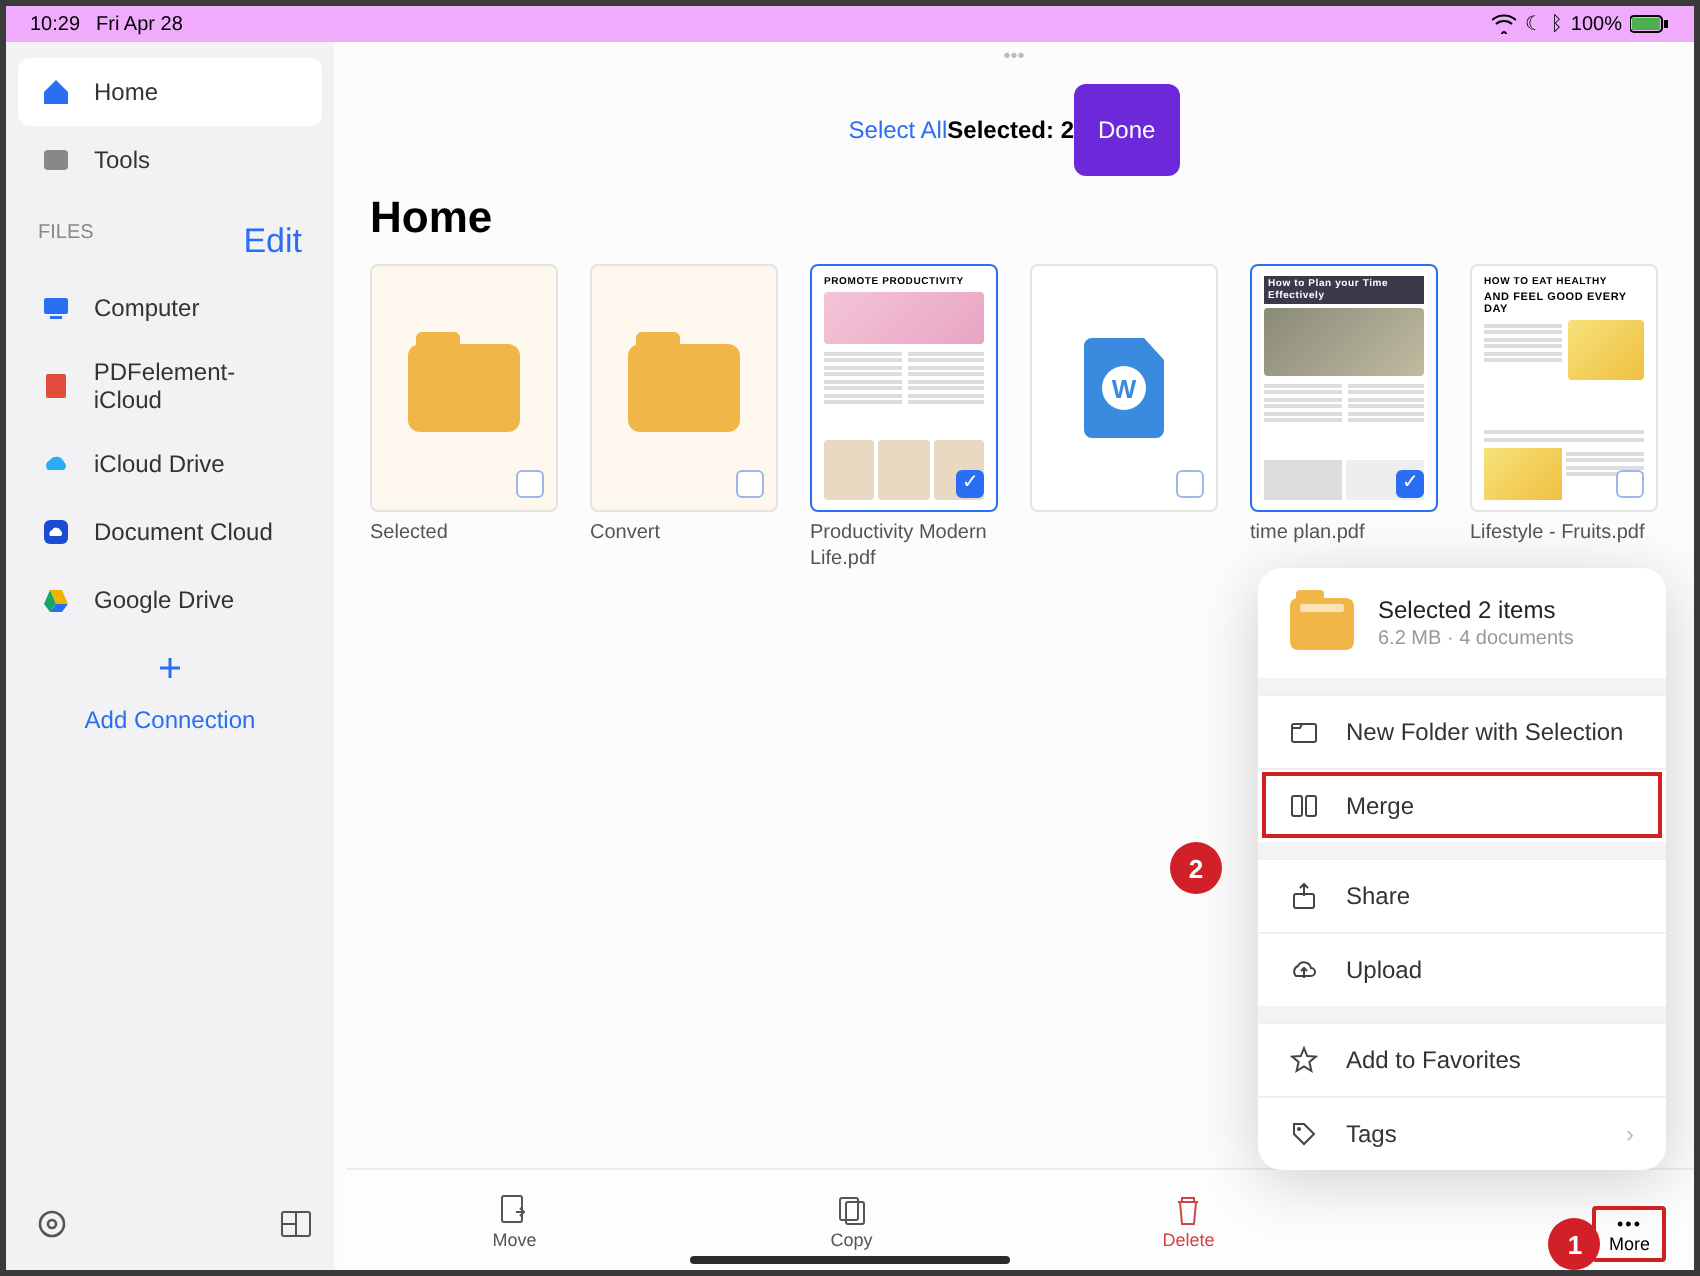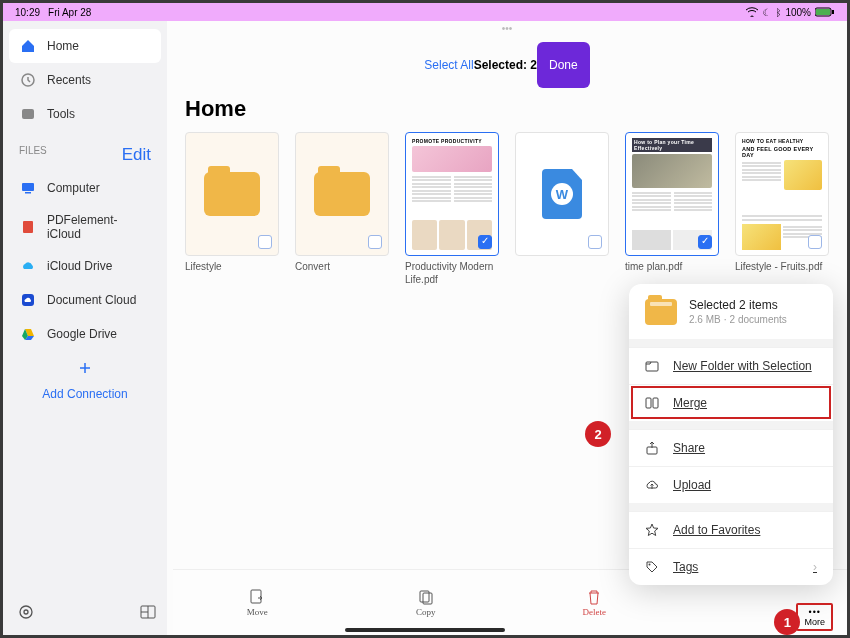--- a/index.html
+++ b/index.html
@@ -38,34 +38,34 @@
   .dp-title { font-size:5px; font-weight:700; letter-spacing:0.3px; }
   .dp-img { background:linear-gradient(135deg,#f4c5d8,#e8a4c2); height:26px; border-radius:2px; }
   .dp-img2 { display:flex; gap:2px; height:30px; }
   .dp-img2 div { flex:1; background:#ead9c2; border-radius:2px; }
   .dp-lines div { height:2px; background:#ddd; margin:1.5px 0; }
   .timeplan .dp-img { background:linear-gradient(135deg,#8a8a7a,#c0bba0); height:34px; }
   .lifestyle .dp-img { background:linear-gradient(135deg,#f6e27a,#f0c040); height:30px; }
   .lifestyle .dp-title { font-size:5px; }
   .cols { display:flex; gap:3px; flex:1; }
   .cols .col { flex:1; }
-  .bottombar { position:absolute; bottom:0; left:170px; right:0; height:66px; background:#fdfdfd; border-top:1px solid #eee; display:flex; align-items:center;font-family:Liberation Serif, serif; }
+  .bottombar { position:absolute; bottom:0; left:170px; right:0; height:51px; background:#fdfdfd; border-top:1px solid #eee; display:flex; align-items:center; }
   .bottombar .seg { flex:1; display:flex; flex-direction:column; align-items:center; gap:1px; font-size:9px; color:#555; }
   .bottombar .seg.del { color:#d14444; }
   .settings-ic { position:absolute; bottom:14px; left:14px; color:#555; }
   .view-ic { position:absolute; bottom:14px; left:136px; color:#555; }
   .popover { position:absolute; right:14px; bottom:50px; width:204px; background:#fff; border-radius:12px; box-shadow:0 6px 32px rgba(0,0,0,0.18); z-index:40; }
   .pop-head { display:flex; align-items:center; gap:12px; padding:14px 16px; }
   .pop-folder { width:32px; height:26px; background:#f0b748; border-radius:4px; position:relative; }
   .pop-folder::before { content:""; position:absolute; top:-4px; left:3px; width:14px; height:6px; background:#f0b748; border-radius:2px 2px 0 0; }
   .pop-folder::after { content:""; position:absolute; top:3px; left:5px; right:5px; height:4px; background:#fff; opacity:0.6; border-radius:1px; }
   .pop-title { font-size:12px; font-weight:500; color:#222; }
   .pop-sub { font-size:10px; color:#999; margin-top:2px; }
   .pop-sep { height:8px; background:#f3f3f3; }
-  .pop-item { display:flex; align-items:center; gap:12px; padding:11px 16px; font-size:12px; color:#333; border-top:1px solid #f0f0f0; cursor:pointer; position:relative;text-decoration:underline; }
+  .pop-item { display:flex; align-items:center; gap:12px; padding:11px 16px; font-size:12px; color:#333; border-top:1px solid #f0f0f0; cursor:pointer; position:relative; }
   .pop-item:first-of-type { border-top:none; }
   .pop-item .pi { width:16px; text-align:center; color:#444; }
   .pop-item.highlighted { outline:2px solid #c22; outline-offset:-4px; }
   .pop-item .chev-right { margin-left:auto; color:#bbb; }
   .badge { position:absolute; width:26px; height:26px; background:#d12027; border-radius:50%; color:#fff; font-weight:700; font-size:13px; display:flex; align-items:center; justify-content:center; z-index:60; }
   .badge1-wrap { position:absolute; bottom:4px; right:14px; z-index:55; }
   .badge1-box { border:2px solid #c22; padding:2px 6px; border-radius:2px; display:flex; flex-direction:column; align-items:center; font-size:9px; gap:0px; }
   .home-handle { position:absolute; bottom:3px; left:50%; transform:translateX(-50%); width:160px; height:4px; background:#2a2a2a; border-radius:3px; }
   svg { display:block; }
 </style>
@@ -103,29 +103,20 @@
       <span class="nav-icon">
         <svg width="16" height="16" viewBox="0 0 16 16">
             <path d="M2 8 L8 2 L14 8 V14 H2 Z" fill="#2a6ff3"></path>
           </svg>
       </span>
       <span>Home</span>
     </div>
     <div class="nav-item">
       <span class="nav-icon">
         <svg width="16" height="16" viewBox="0 0 16 16">
-            <circle cx="8" cy="8" r="6" fill="none" stroke="#888" stroke-width="1.5"></circle>
-            <path d="M8 5 V8 L10 10" stroke="#888" stroke-width="1.5" fill="none"></path>
-          </svg>
-      </span>
-      <span>Recents</span>
-    </div>
-    <div class="nav-item">
-      <span class="nav-icon">
-        <svg width="16" height="16" viewBox="0 0 16 16">
             <rect x="2" y="3" width="12" height="10" rx="2" fill="#888"></rect>
           </svg>
       </span>
       <span>Tools</span>
     </div>
 
     <div class="section-head">
       <span>FILES</span>
       <span class="edit">Edit</span>
     </div>
@@ -193,21 +184,21 @@
     </div>
     <div class="page-title">Home</div>
 
     <div class="files-grid">
 
       <div class="file-card">
         <div class="thumb folder-thumb">
             <div class="folder-ic"></div>
             <div class="check"></div>
           </div>
-        <div class="file-label">Lifestyle</div>
+        <div class="file-label">Selected</div>
       </div>
 
       <div class="file-card">
         <div class="thumb folder-thumb">
             <div class="folder-ic"></div>
             <div class="check"></div>
           </div>
         <div class="file-label">Convert</div>
       </div>
 
@@ -327,21 +318,21 @@
         </div>
         <div class="file-label">Lifestyle - Fruits.pdf</div>
       </div>
     </div>
 
     <div class="popover">
       <div class="pop-head">
         <div class="pop-folder"></div>
         <div>
           <div class="pop-title">Selected 2 items</div>
-          <div class="pop-sub">2.6 MB · 2 documents</div>
+          <div class="pop-sub">6.2 MB · 4 documents</div>
         </div>
       </div>
       <div class="pop-sep"></div>
       <div class="pop-item">
         <span class="pi">
             <svg width="14" height="14" viewBox="0 0 14 14">
               <rect x="1" y="3" width="12" height="9" rx="1" fill="none" stroke="#444"></rect>
               <path d="M1 5 H5 L6 3" stroke="#444" fill="none"></path>
             </svg>
           </span>

